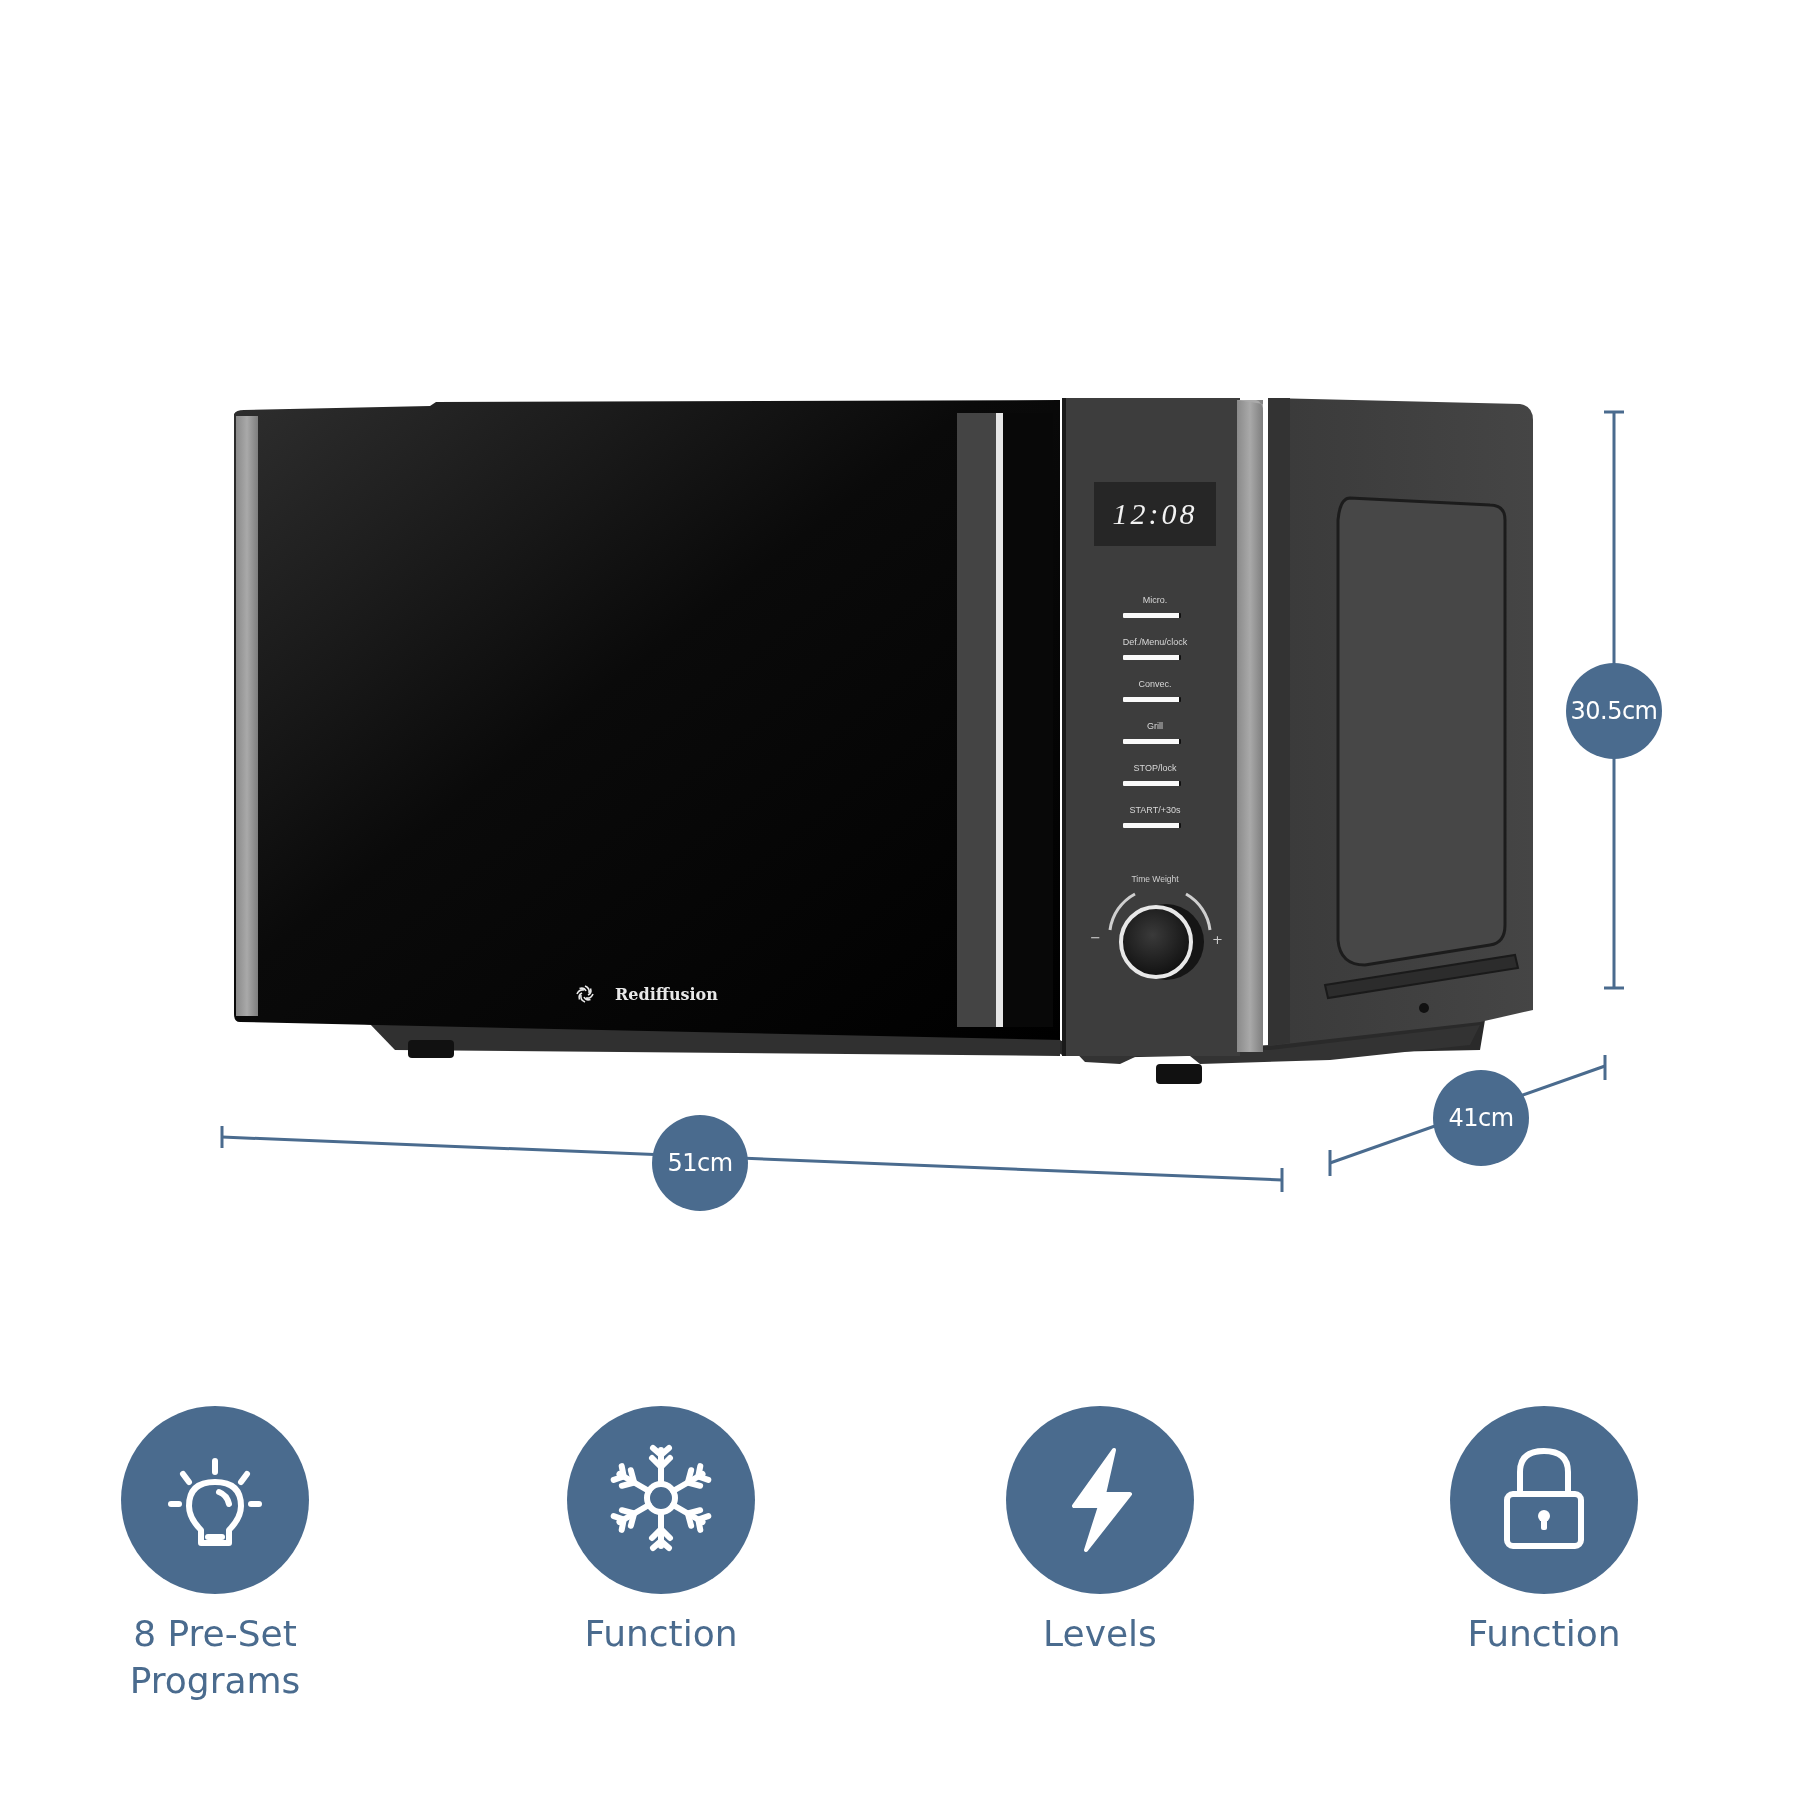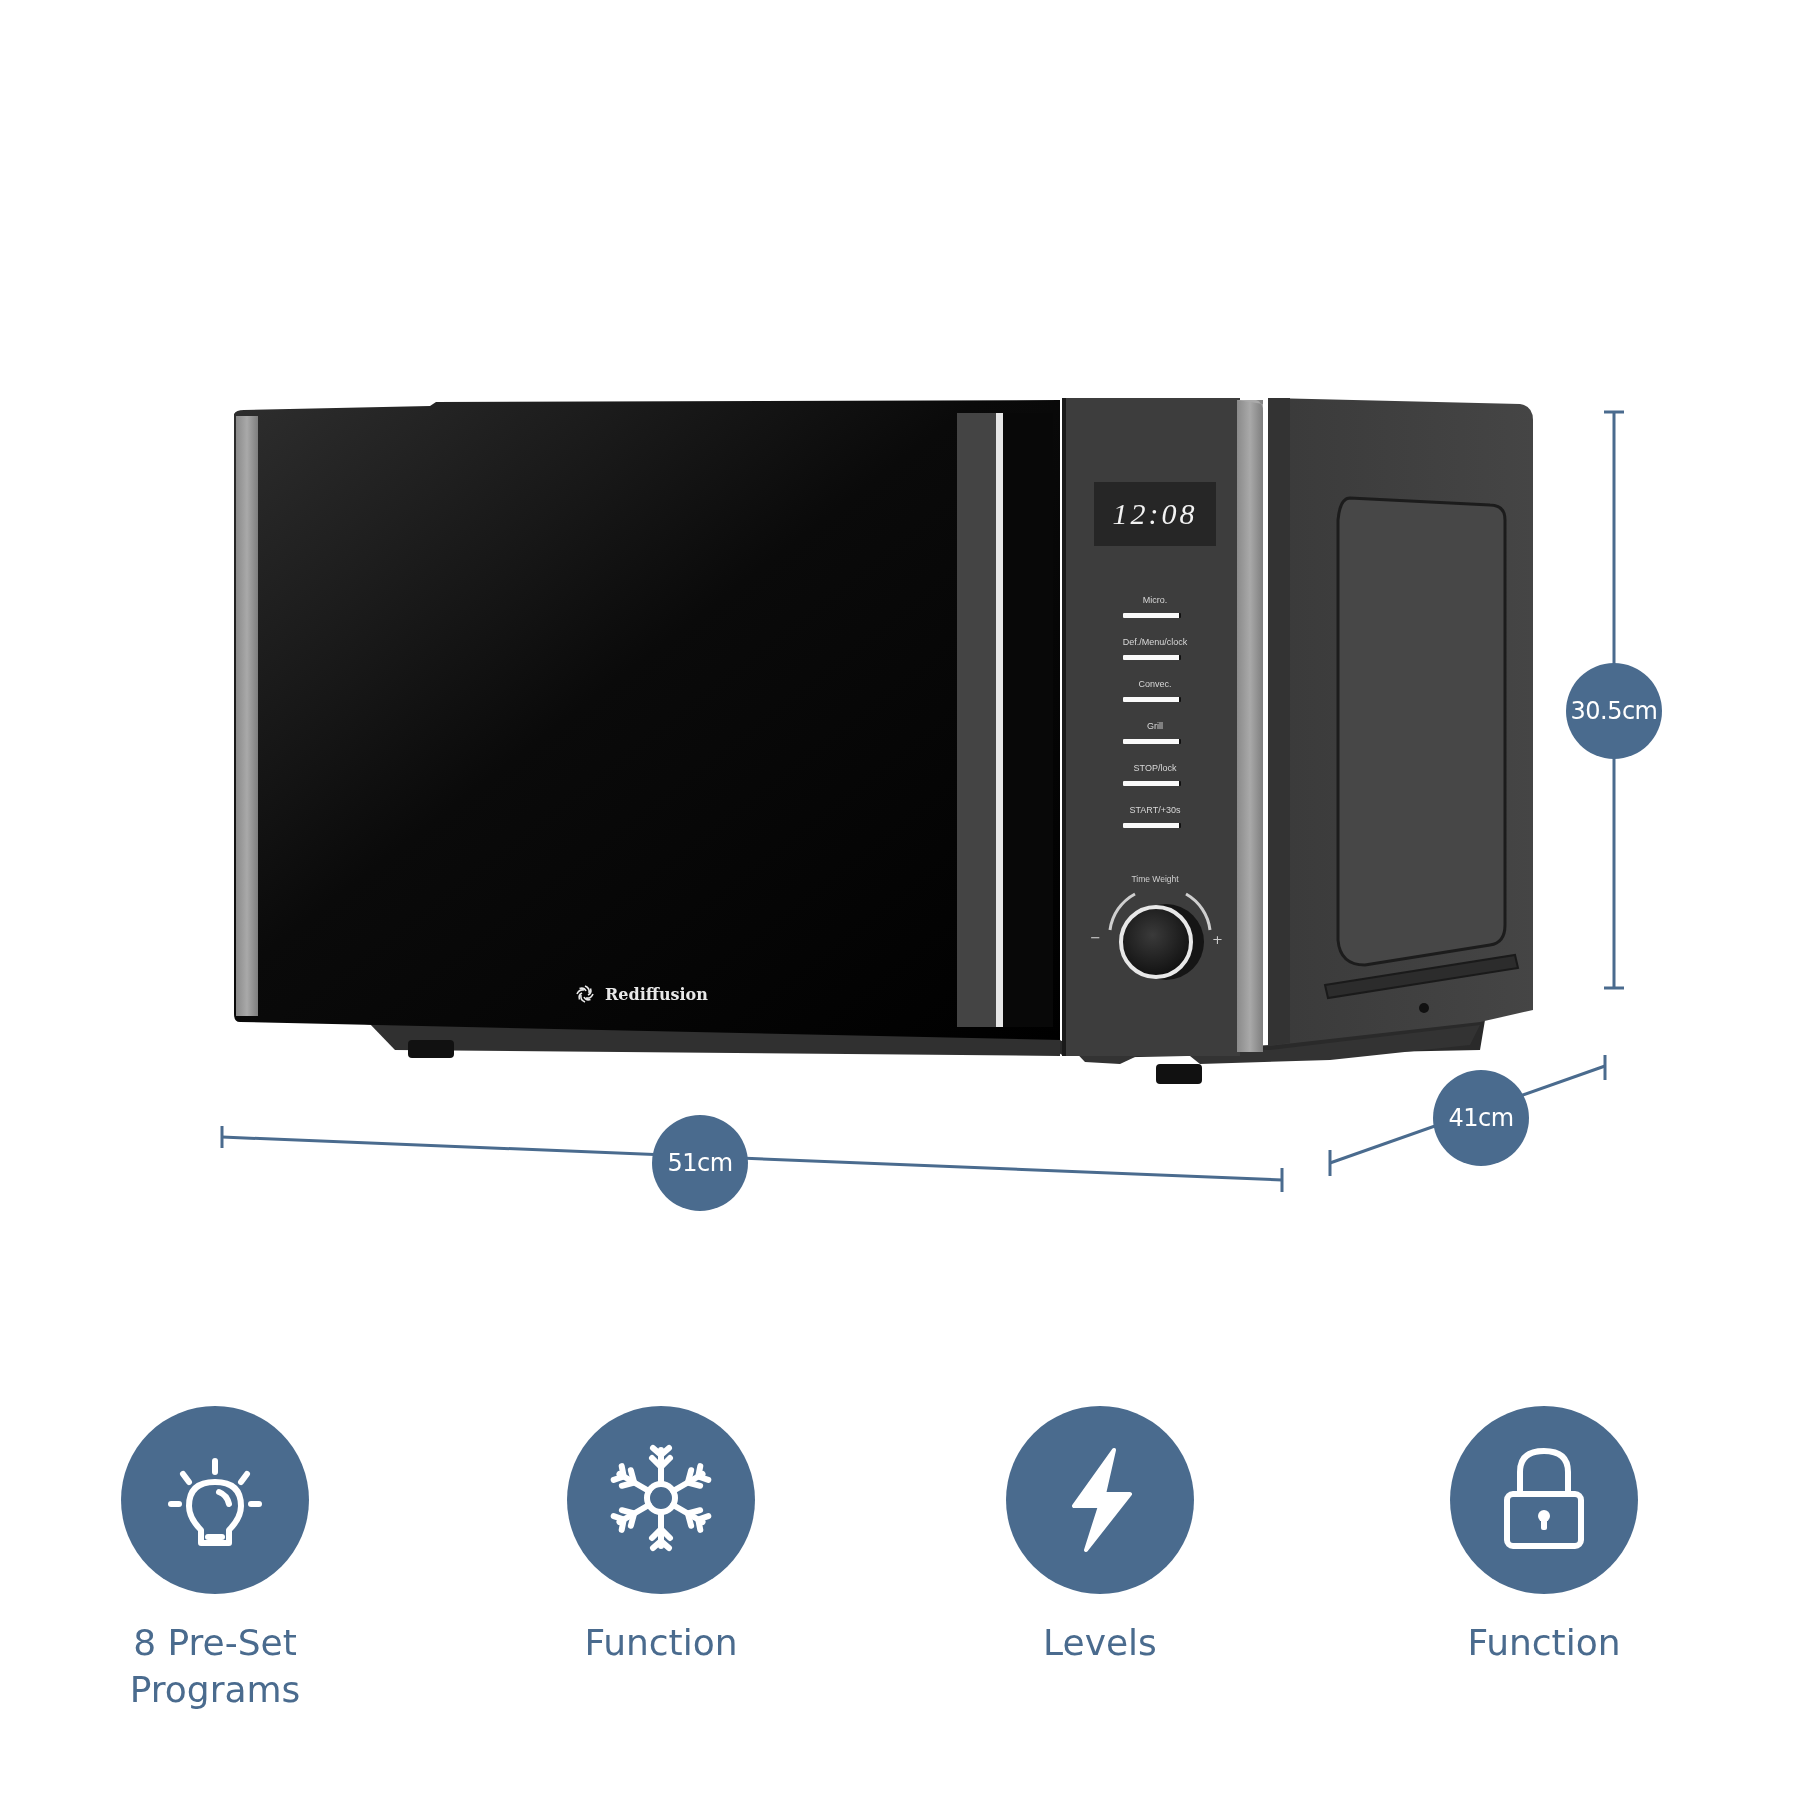--- a/index.html
+++ b/index.html
@@ -4,26 +4,26 @@
 <style>
   html, body { margin:0; padding:0; background:#ffffff; }
   body { width:1800px; height:1800px; position:relative; overflow:hidden; font-family:"DejaVu Sans", sans-serif; }
   .abs { position:absolute; }
   svg.stage { position:absolute; left:0; top:0; width:1800px; height:1800px; }
   .dim-badge { position:absolute; width:96px; height:96px; border-radius:50%; background:#4a6b8e; color:#fff;
     display:flex; align-items:center; justify-content:center; font-size:24px; letter-spacing:-0.5px; }
   .feature { position:absolute; width:300px; text-align:center; }
   .feature .disc { width:188px; height:188px; border-radius:50%; background:#4a6b8e; margin:0 auto; position:relative; }
   .feature .disc svg { position:absolute; left:0; top:0; width:188px; height:188px; }
-  .feature .lbl { color:#4a6b8e; font-size:36px; line-height:47px; margin-top:25px; font-family:"DejaVu Sans", sans-serif; }
+  .feature .lbl { color:#4a6b8e; font-size:36px; line-height:47px; margin-top:16px; font-family:"DejaVu Sans", sans-serif; }
   .lcd { position:absolute; left:1094px; top:482px; width:122px; height:64px; background:#262626; color:#f2f2f2;
     font-family:Liberation Serif, serif; font-size:30px; font-style:italic; display:flex; align-items:center; justify-content:center; letter-spacing:3px; }
   .btn-lbl { position:absolute; width:120px; left:1095px; text-align:center; color:#d8d8d8; font-size:9px; font-family:"Liberation Sans", sans-serif; }
   .btn-bar { position:absolute; left:1123px; width:56px; height:5px; background:#fafafa; border-right:2px solid #111; border-radius:1px; }
-  .brand { position:absolute; left:575px; top:984px; color:#e8e8e8; font-family:"DejaVu Serif", serif; font-size:16px; font-weight:bold; display:flex; align-items:center; gap:10px; }
+  .brand { position:absolute; left:575px; top:984px; color:#e8e8e8; font-family:"DejaVu Serif", serif; font-size:16px; font-weight:bold; display:flex; align-items:center; gap:20px; }
   .knob-lbl { position:absolute; left:1110px; top:874px; width:90px; text-align:center; color:#d0d0d0; font-size:8.5px; font-family:"Liberation Sans", sans-serif; }
 </style>
 </head>
 <body>
 
 <svg class="stage" viewBox="0 0 1800 1800" xmlns="http://www.w3.org/2000/svg">
   <defs>
     <linearGradient id="doorGrad" x1="0" y1="0" x2="1" y2="1">
       <stop offset="0" stop-color="#2e2e2e"></stop>
       <stop offset="0.45" stop-color="#0a0a0a"></stop>

